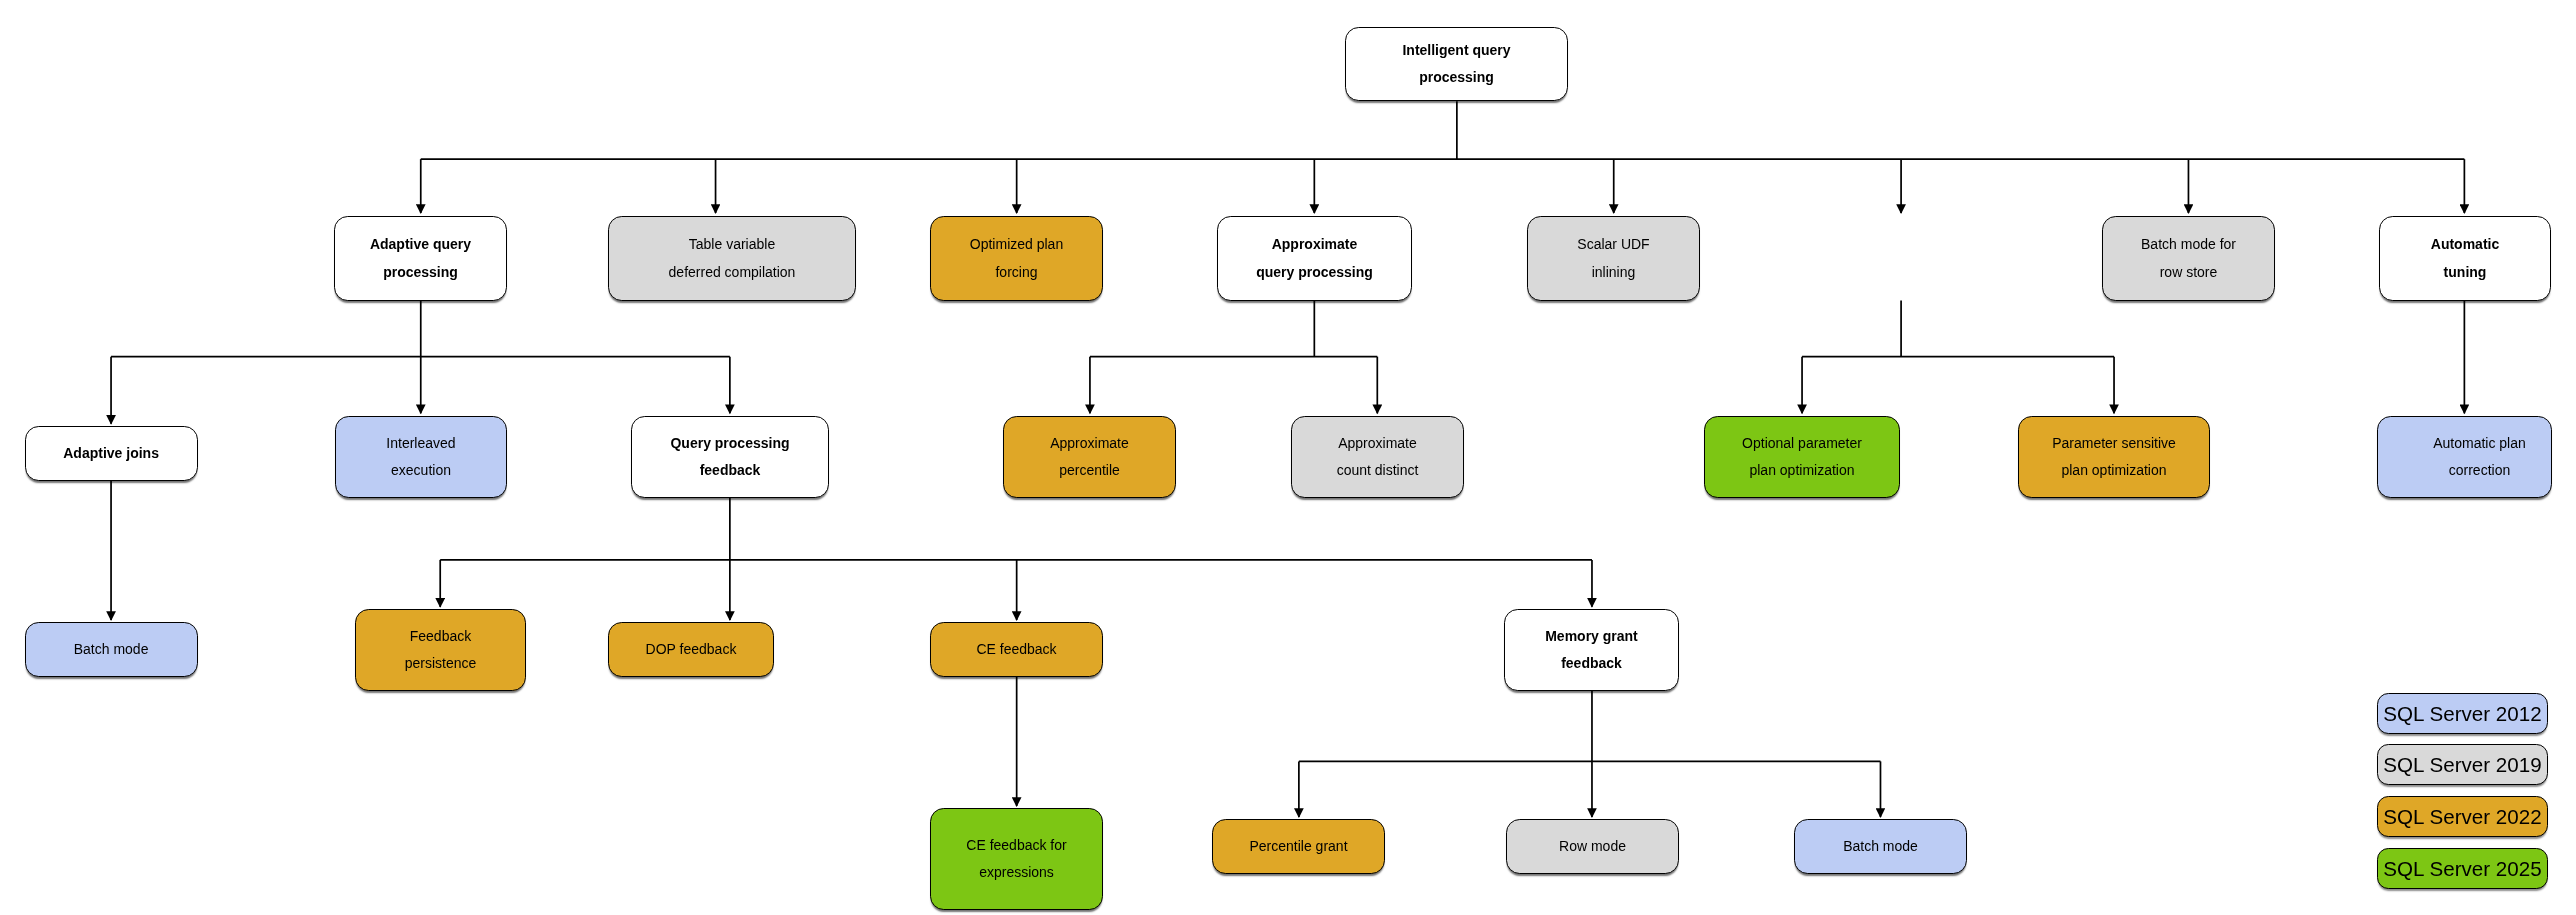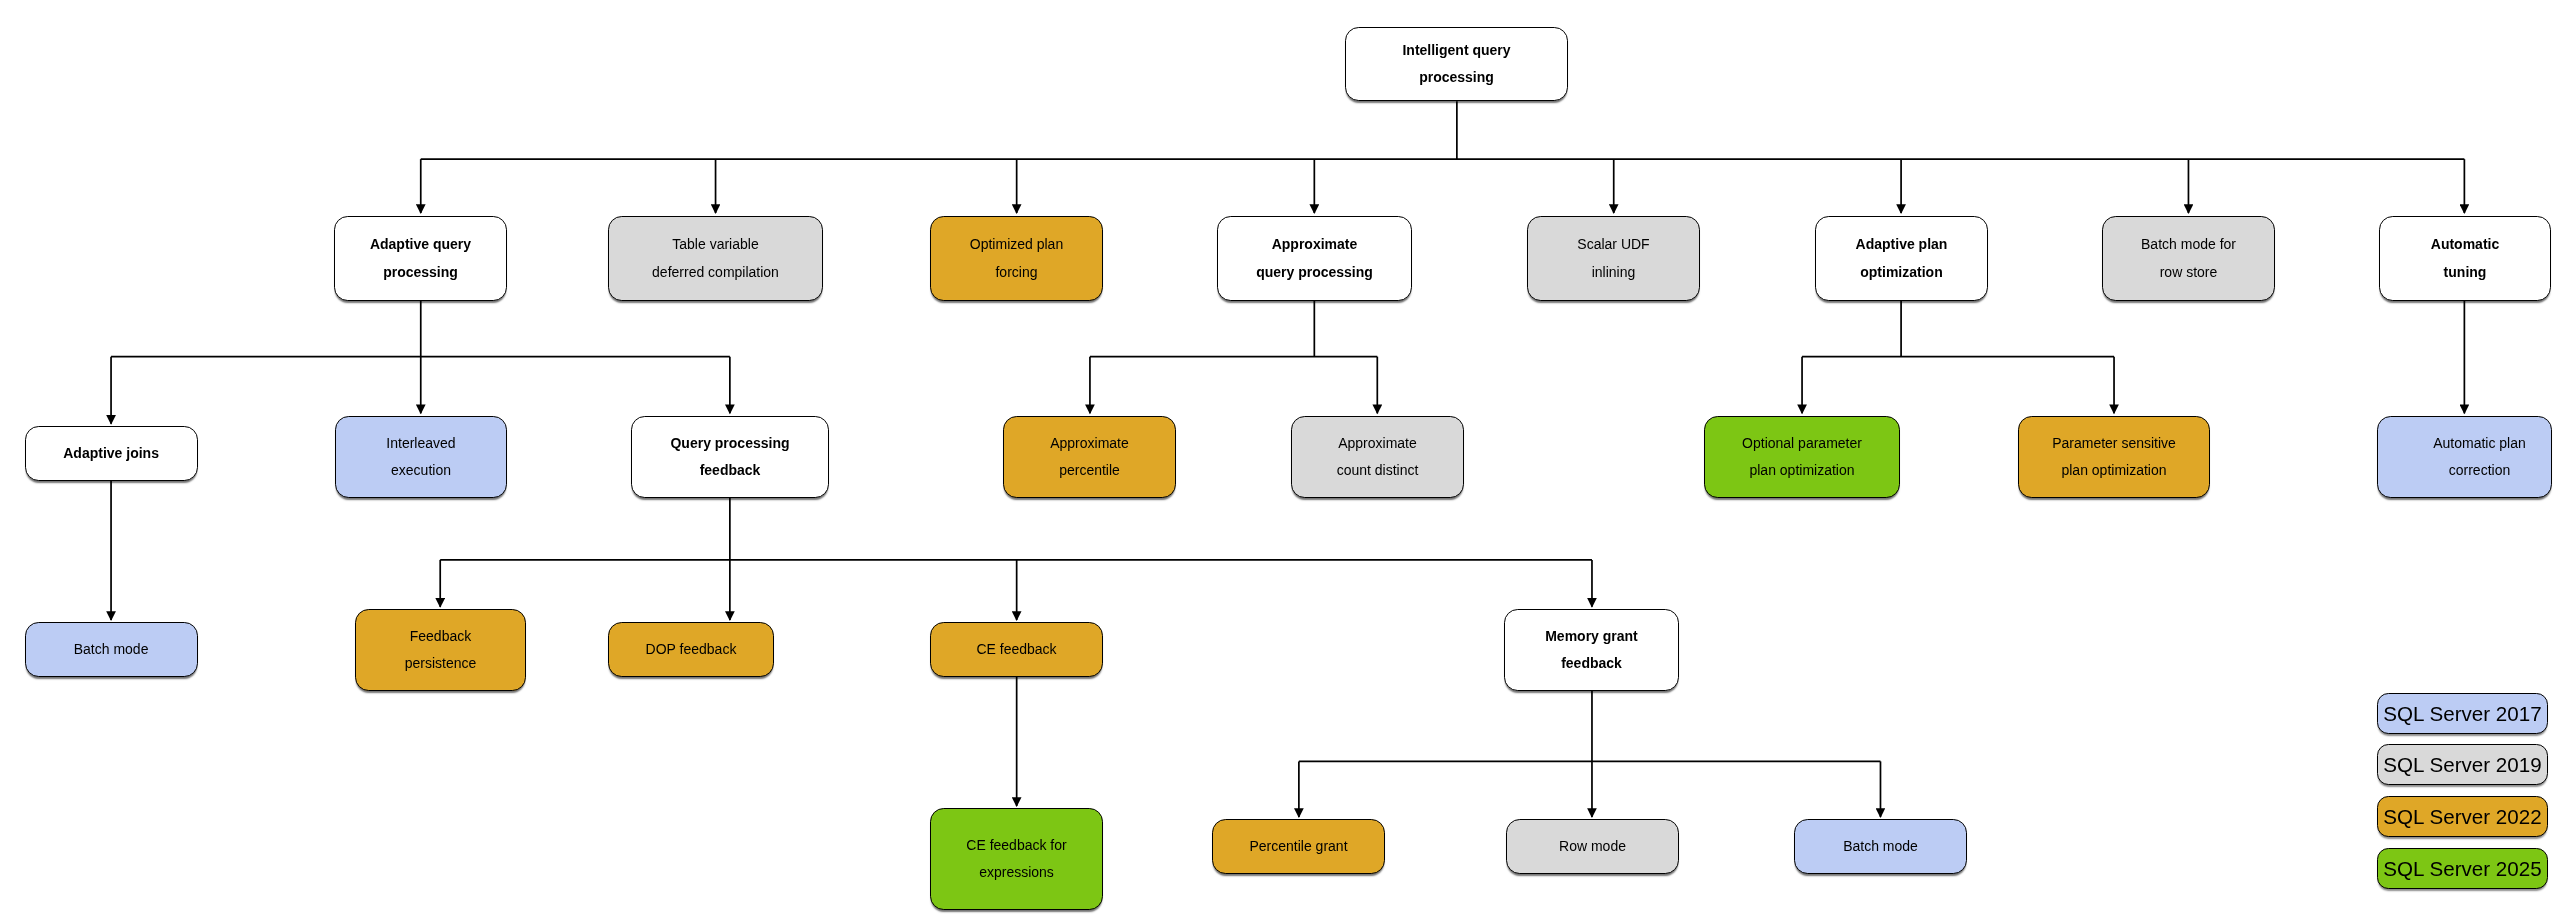--- a/index.html
+++ b/index.html
@@ -108,30 +108,28 @@
       <line x1="2781" y1="1330" x2="2781" y2="1427" marker-end="url(#arrow)"></line>
       <line x1="3285" y1="1330" x2="3285" y2="1427" marker-end="url(#arrow)"></line>
     </g>
   </svg>
 
   <div class="node category" style="left: 1345px; top: 27px; width: 223px; height: 74px; background: rgb(255, 255, 255);"><span>Intelligent query
 processing</span></div>
 
   <div class="node category" style="left: 334px; top: 216px; width: 173px; height: 85px; background: rgb(255, 255, 255);"><span>Adaptive query
 processing</span></div>
-  <div class="node" style="left: 608px; top: 216px; width: 215px; height: 85px; background: rgb(217, 217, 217);"><span>Table variable
+  <div class="node" style="left: 608px; top: 216px; width: 248px; height: 85px; background: rgb(217, 217, 217);"><span>Table variable
 deferred compilation</span></div>
   <div class="node" style="left: 930px; top: 216px; width: 173px; height: 85px; background: rgb(223, 167, 39);"><span>Optimized plan
 forcing</span></div>
   <div class="node category" style="left: 1217px; top: 216px; width: 195px; height: 85px; background: rgb(255, 255, 255);"><span>Approximate
 query processing</span></div>
   <div class="node" style="left: 1527px; top: 216px; width: 173px; height: 85px; background: rgb(217, 217, 217);"><span>Scalar UDF
 inlining</span></div>
-  <div class="node category" style="left: 1815px; top: 216px; width: 173px; height: 85px; background: rgb(255, 255, 255);"><span>Adaptive plan
-optimization</span></div>
   <div class="node" style="left: 2102px; top: 216px; width: 173px; height: 85px; background: rgb(217, 217, 217);"><span>Batch mode for
 row store</span></div>
   <div class="node category" style="left: 2379px; top: 216px; width: 172px; height: 85px; background: rgb(255, 255, 255);"><span>Automatic
 tuning</span></div>
 
   <div class="node category" style="left: 24.6px; top: 426px; width: 173px; height: 55px; background: rgb(255, 255, 255);"><span>Adaptive joins</span></div>
   <div class="node" style="left: 335px; top: 416px; width: 172px; height: 82px; background: rgb(188, 204, 244);"><span>Interleaved
 execution</span></div>
   <div class="node category" style="left: 631px; top: 416px; width: 198px; height: 82px; background: rgb(255, 255, 255);"><span>Query processing
 feedback</span></div>
@@ -154,20 +152,20 @@
   <div class="node category" style="left: 1504px; top: 609px; width: 175px; height: 82px; background: rgb(255, 255, 255);"><span>Memory grant
 feedback</span></div>
 
   <div class="node" style="left: 930px; top: 808px; width: 173px; height: 102px; background: rgb(125, 198, 20);"><span>CE feedback for
 expressions</span></div>
   <div class="node" style="left: 1212px; top: 819px; width: 173px; height: 55px; background: rgb(223, 167, 39);"><span>Percentile grant</span></div>
   <div class="node" style="left: 1506px; top: 819px; width: 173px; height: 55px; background: rgb(217, 217, 217);"><span>Row mode</span></div>
   <div class="node" style="left: 1794px; top: 819px; width: 173px; height: 55px; background: rgb(188, 204, 244);"><span>Batch mode</span></div>
 
   <div>
-    <div class="legend-item" style="left: 2377px; top: 693px; width: 171px; height: 41px; background: rgb(188, 204, 244);"><span>SQL Server 2017</span></div>
+    <div class="legend-item" style="left: 2377px; top: 693px; width: 171px; height: 41px; background: rgb(188, 204, 244);"><span>SQL Server 2012</span></div>
     <div class="legend-item" style="left: 2377px; top: 744px; width: 171px; height: 41px; background: rgb(217, 217, 217);"><span>SQL Server 2019</span></div>
     <div class="legend-item" style="left: 2377px; top: 796px; width: 171px; height: 41px; background: rgb(223, 167, 39);"><span>SQL Server 2022</span></div>
     <div class="legend-item" style="left: 2377px; top: 848px; width: 171px; height: 41px; background: rgb(125, 198, 20);"><span>SQL Server 2025</span></div>
   </div>
 
 </div>
 
 
 </body></html>

